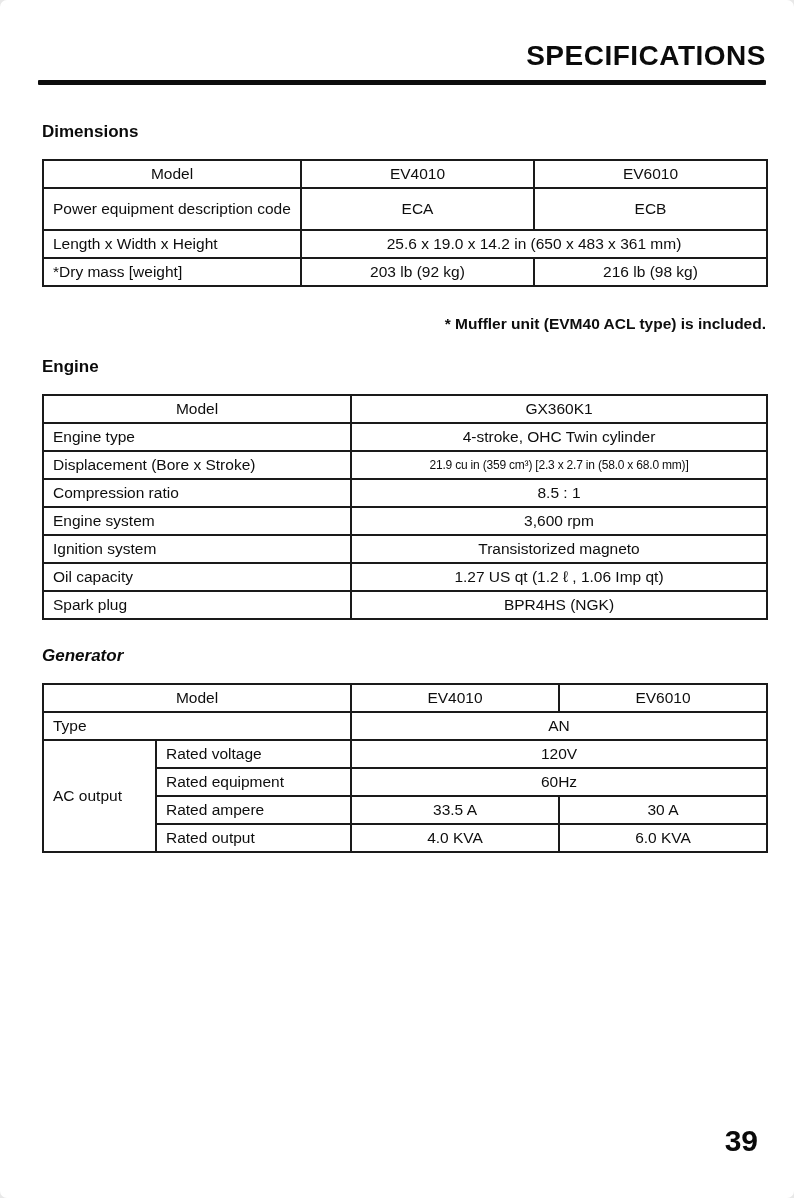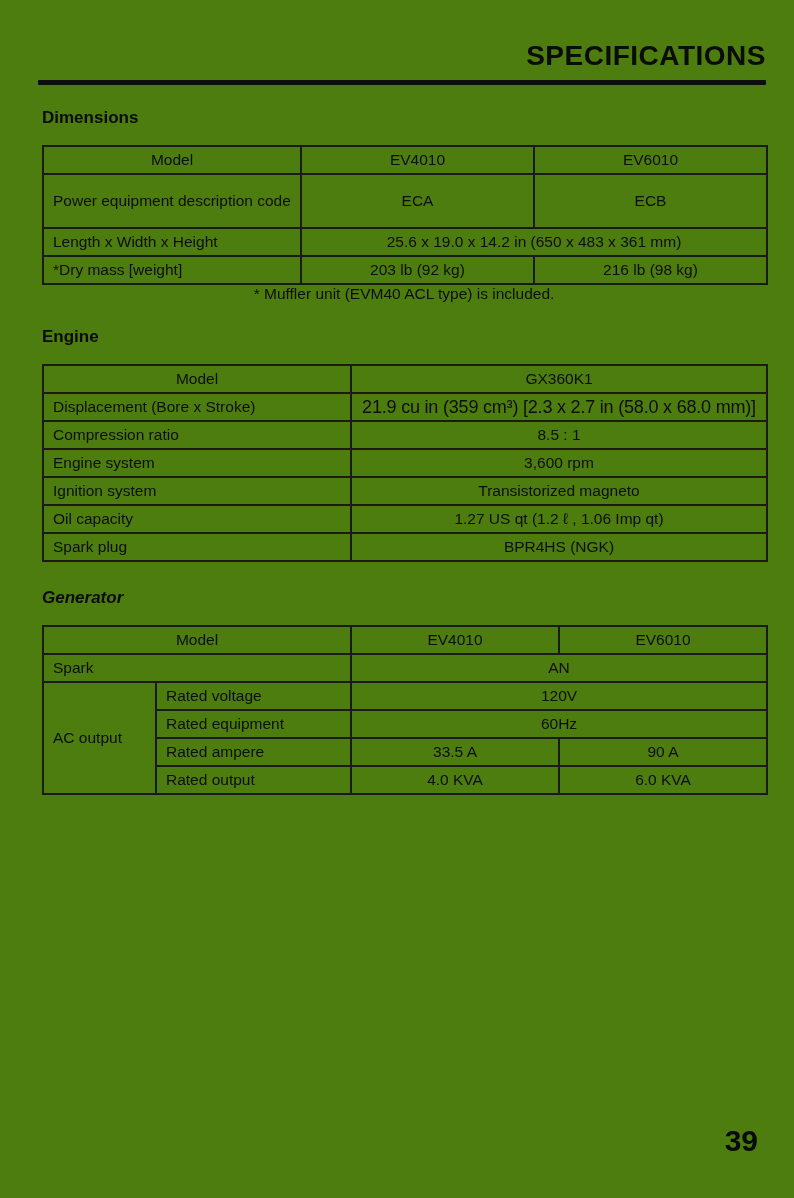--- a/index.html
+++ b/index.html
@@ -3,23 +3,24 @@
 <meta charset="utf-8">
 <style>
   * { margin: 0; padding: 0; box-sizing: border-box; }
   html, body { background: #e8e8e8; }
   body { font-family: "Liberation Sans", "DejaVu Sans", sans-serif; }
   .page {
     position: relative;
     width: 794px;
     height: 1198px;
     margin: 0 auto;
-    background: #4d7c0f;
+    background: #ffffff;
     color: #111;
     overflow: hidden;
+    border-radius: 7px;
   }
   .content { margin: 0 28px 0 42px; }
   .doc-title {
     margin-top: 38px;
     text-align: right;
     font-size: 28px;
     font-weight: 700;
     letter-spacing: 0.5px;
     line-height: 36px;
     color: #0b0b0b;
@@ -29,21 +30,21 @@
     background: #0d0d0d;
     margin-top: 6px;
     margin-left: -4px;
     border-radius: 1px;
   }
   .section-heading {
     font-size: 17px;
     font-weight: 700;
     color: #0b0b0b;
   }
-  .h-dimensions { margin-top: 23px; }
+  .h-dimensions { margin-top: 37px; }
   .h-engine     { margin-top: 24px; }
   .h-generator  { margin-top: 26px; font-style: italic; }
 
   table.spec {
     border-collapse: collapse;
     width: 724px;
     table-layout: fixed;
     margin-top: 17px;
     font-size: 15.5px;
     color: #0e0e0e;
@@ -54,27 +55,28 @@
     text-align: center;
     font-weight: 400;
     padding: 0 6px;
     overflow: hidden;
   }
   table.spec td.lbl {
     text-align: left;
     padding-left: 9px;
   }
   tr.r { height: 28px; }
-  tr.r-tall { height: 54px; }
-  td.small { font-size: 18px; letter-spacing: -0.2px; }
+  tr.r-tall { height: 42px; }
+  td.small { font-size: 12px; letter-spacing: -0.2px; }
   .footnote {
-    margin-top: 0;
-    text-align: center;
+    margin-top: 28px;
+    text-align: right;
     font-size: 15.5px;
     color: #0e0e0e;
+    font-weight: bold;
   }
   .page-number {
     position: absolute;
     right: 36px;
     bottom: 40px;
     font-size: 30px;
     font-weight: 700;
     color: #0a0a0a;
   }
 </style>
@@ -121,20 +123,24 @@
     <div class="section-heading h-engine">Engine</div>
     <table class="spec">
       <colgroup>
           <col style="width:308px">
           <col style="width:416px">
         </colgroup>
       <tbody>
           <tr class="r">
         <td>Model</td>
         <td>GX360K1</td>
+      </tr>
+      <tr class="r">
+        <td class="lbl">Engine type</td>
+        <td>4-stroke, OHC Twin cylinder</td>
       </tr>
       <tr class="r">
         <td class="lbl">Displacement (Bore x Stroke)</td>
         <td class="small">21.9 cu in (359 cm³) [2.3 x 2.7 in (58.0 x 68.0 mm)]</td>
       </tr>
       <tr class="r">
         <td class="lbl">Compression ratio</td>
         <td>8.5 : 1</td>
       </tr>
       <tr class="r">
@@ -164,36 +170,36 @@
           <col style="width:208px">
           <col style="width:208px">
         </colgroup>
       <tbody>
           <tr class="r">
         <td colspan="2">Model</td>
         <td>EV4010</td>
         <td>EV6010</td>
       </tr>
       <tr class="r">
-        <td colspan="2" class="lbl">Spark</td>
+        <td colspan="2" class="lbl">Type</td>
         <td colspan="2">AN</td>
       </tr>
       <tr class="r">
         <td rowspan="4" class="lbl">AC output</td>
         <td class="lbl">Rated voltage</td>
         <td colspan="2">120V</td>
       </tr>
       <tr class="r">
         <td class="lbl">Rated equipment</td>
         <td colspan="2">60Hz</td>
       </tr>
       <tr class="r">
         <td class="lbl">Rated ampere</td>
         <td>33.5 A</td>
-        <td>90 A</td>
+        <td>30 A</td>
       </tr>
       <tr class="r">
         <td class="lbl">Rated output</td>
         <td>4.0 KVA</td>
         <td>6.0 KVA</td>
       </tr>
     </tbody>
       </table>
 
   </div>

